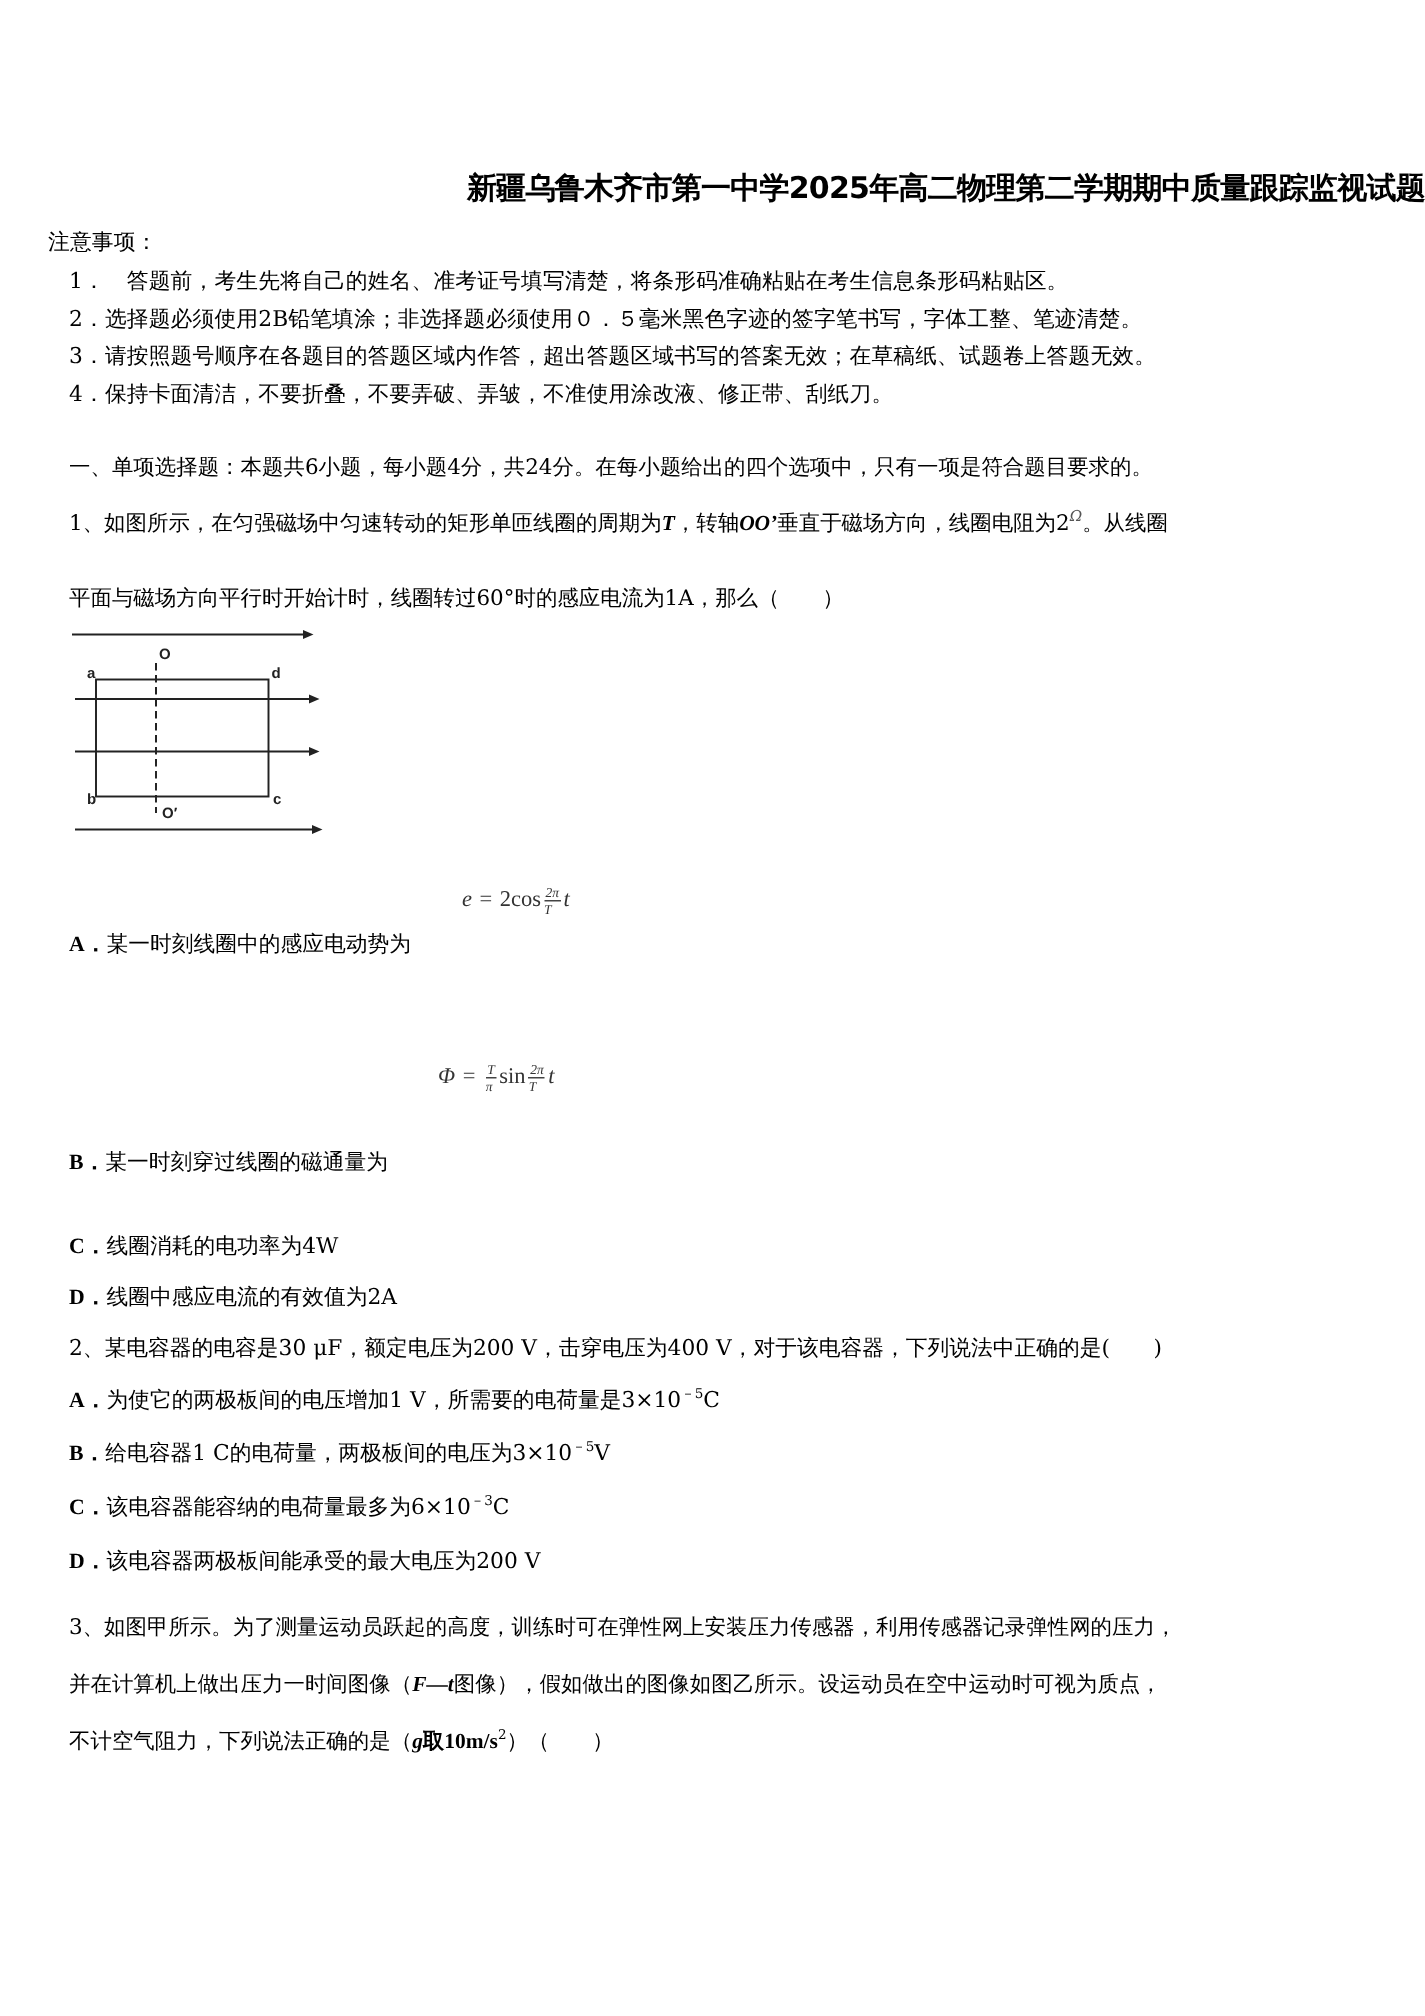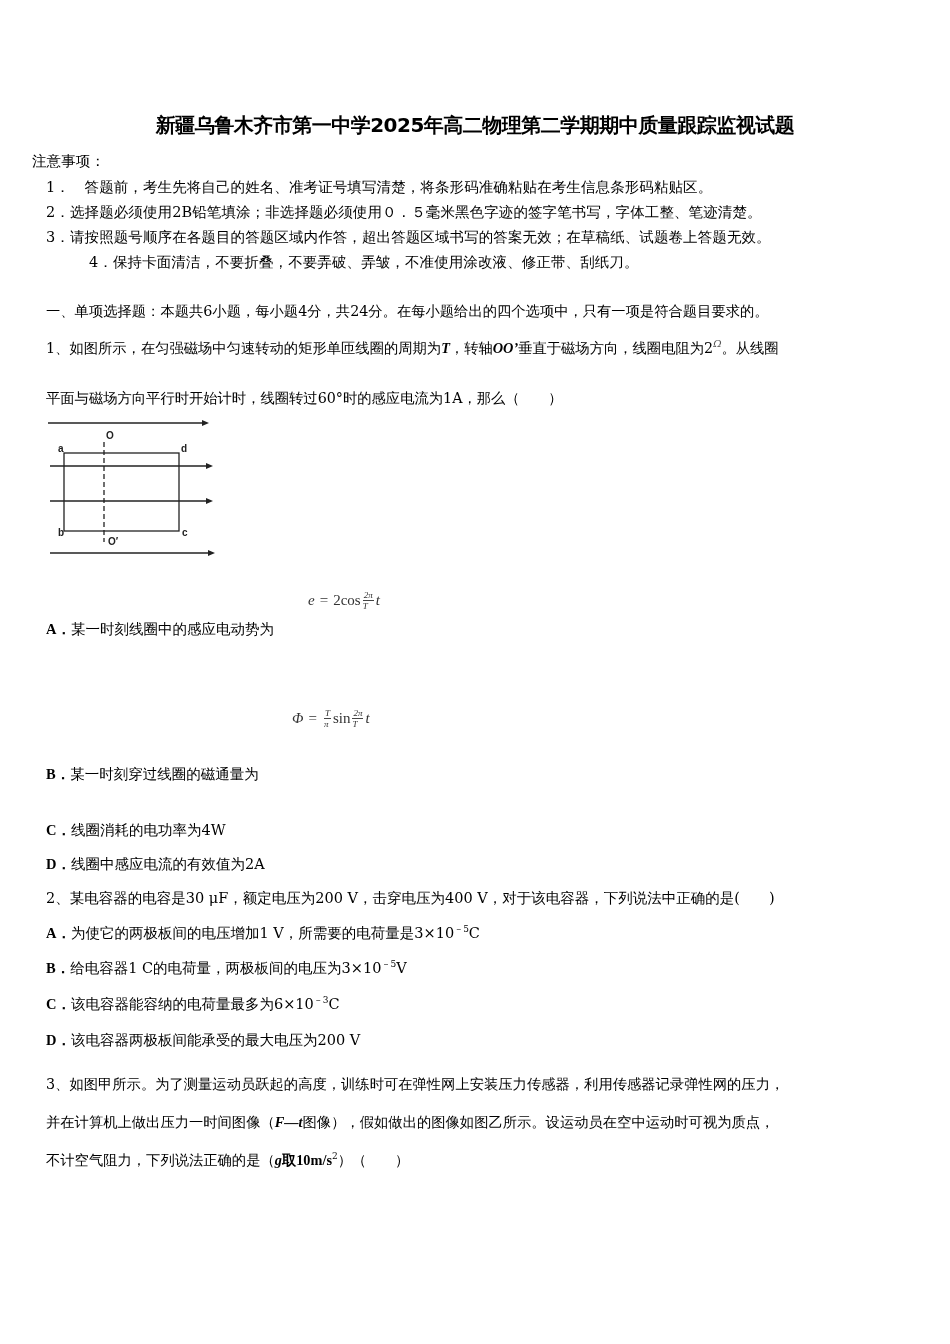--- a/index.html
+++ b/index.html
@@ -11,21 +11,21 @@
       width: 950px;
       height: 1344px;
       position: relative;
       overflow: hidden;
       color: #000;
       font-family: "DejaVu Serif", "Liberation Serif", serif;
     }
     .abs { position: absolute; white-space: nowrap; }
     .title {
       left: 0; width: 950px; top: 112px;
-      text-align: center;
+      text-align: right;
       font-family: "DejaVu Sans", "Liberation Sans", sans-serif;
       font-weight: bold;
       font-size: 20px;
       letter-spacing: -0.5px;
     }
     .notice {
       font-family: "DejaVu Serif", serif;
       font-size: 14.5px;
       letter-spacing: 0.1px;
     }
@@ -60,21 +60,21 @@
   </style>
 </head>
 <body>
 
 <div class="abs title">新疆乌鲁木齐市第一中学2025年高二物理第二学期期中质量跟踪监视试题</div>
 
 <div class="abs notice" style="left:32px; top:152px;">注意事项：</div>
 <div class="abs notice" style="left:46px; top:178px;">1．　答题前，考生先将自己的姓名、准考证号填写清楚，将条形码准确粘贴在考生信息条形码粘贴区。</div>
 <div class="abs notice" style="left:46px; top:203px;">2．选择题必须使用2B铅笔填涂；非选择题必须使用０．５毫米黑色字迹的签字笔书写，字体工整、笔迹清楚。</div>
 <div class="abs notice" style="left:46px; top:228px;">3．请按照题号顺序在各题目的答题区域内作答，超出答题区域书写的答案无效；在草稿纸、试题卷上答题无效。</div>
-<div class="abs notice" style="left:46px; top:253px;margin-left:43px;">4．保持卡面清洁，不要折叠，不要弄破、弄皱，不准使用涂改液、修正带、刮纸刀。</div>
+<div class="abs notice" style="left:46px; top:253px;">4．保持卡面清洁，不要折叠，不要弄破、弄皱，不准使用涂改液、修正带、刮纸刀。</div>
 
 <div class="abs body-text" style="left:46px; top:302px; font-size:14.3px;">一、单项选择题：本题共6小题，每小题4分，共24分。在每小题给出的四个选项中，只有一项是符合题目要求的。</div>
 
 <div class="abs body-text" style="left:46px; top:339px; font-size:14.3px;">
   <span>1、如图所示，在匀强磁场中匀速转动的矩形单匝线圈的周期为</span><span class="it" style="font-family:'Liberation Serif',serif;font-weight:bold;">T</span><span>，转轴</span><span class="it" style="font-family:'Liberation Serif',serif;font-weight:bold;">OO’</span><span>垂直于磁场方向，线圈电阻为2</span><sup class="it" style="font-size:10px;color:#555;">Ω</sup><span>。从线圈</span>
 </div>
 <div class="abs body-text" style="left:46px; top:389px; font-size:14.3px;">平面与磁场方向平行时开始计时，线圈转过60°时的感应电流为1A，那么（　　）</div>
 
 <div class="abs diagram">
   <svg width="175" height="145" viewBox="0 0 175 145">

